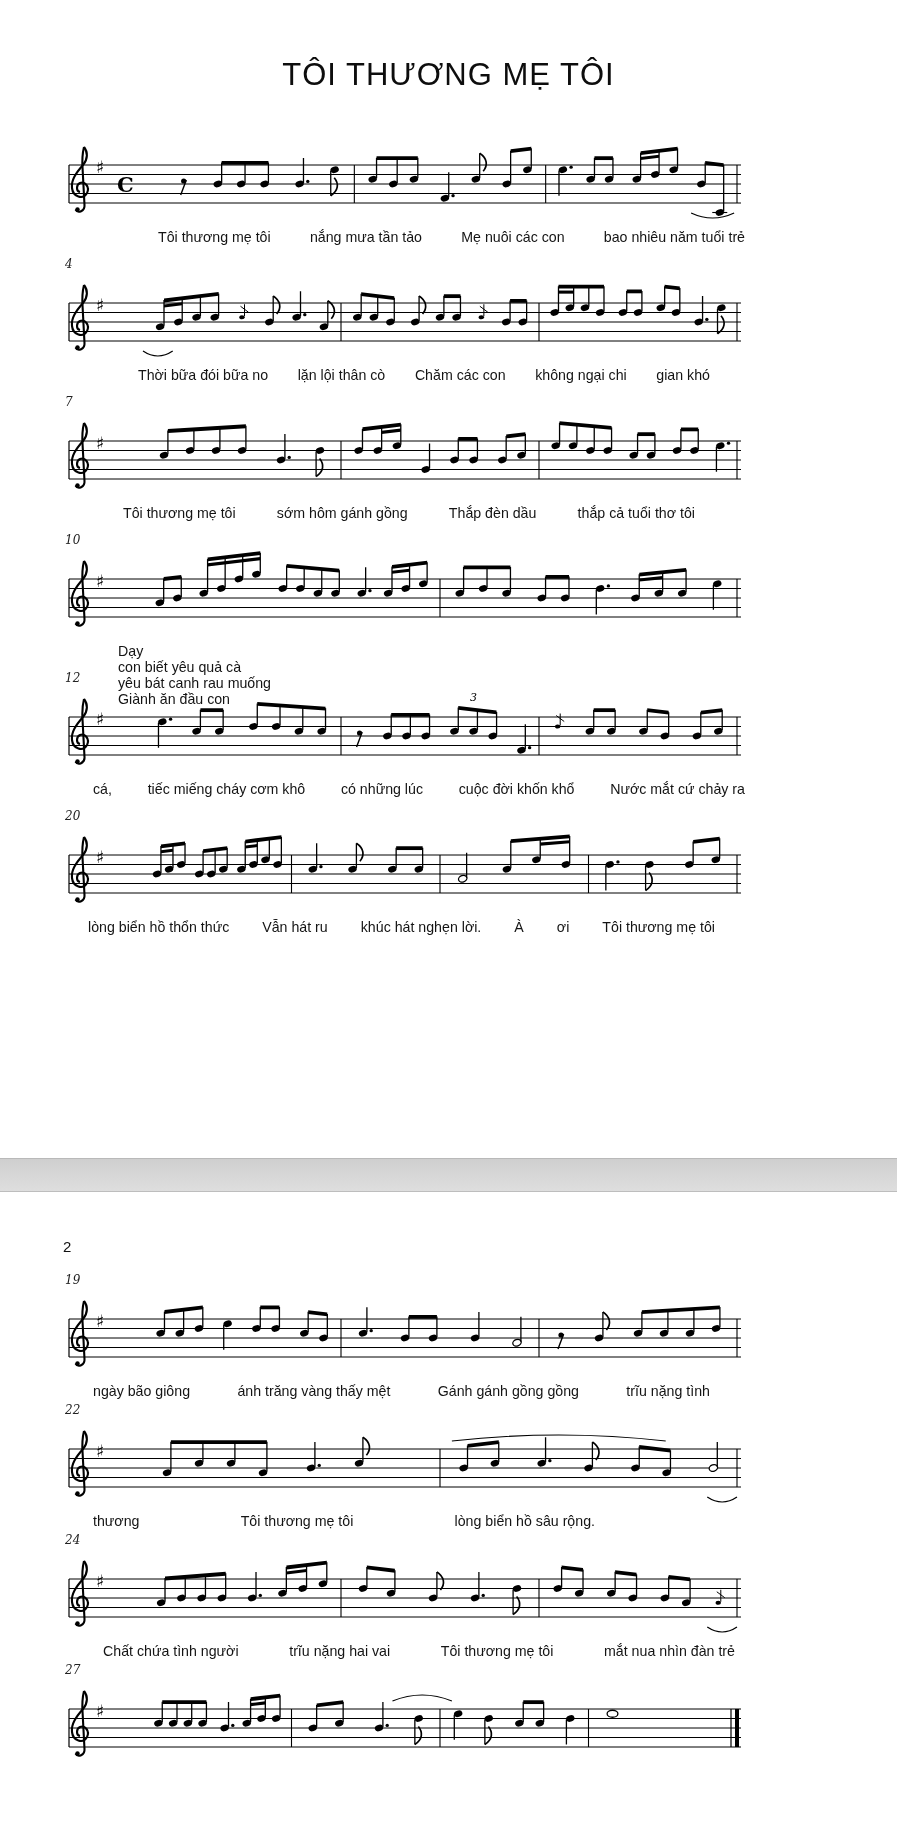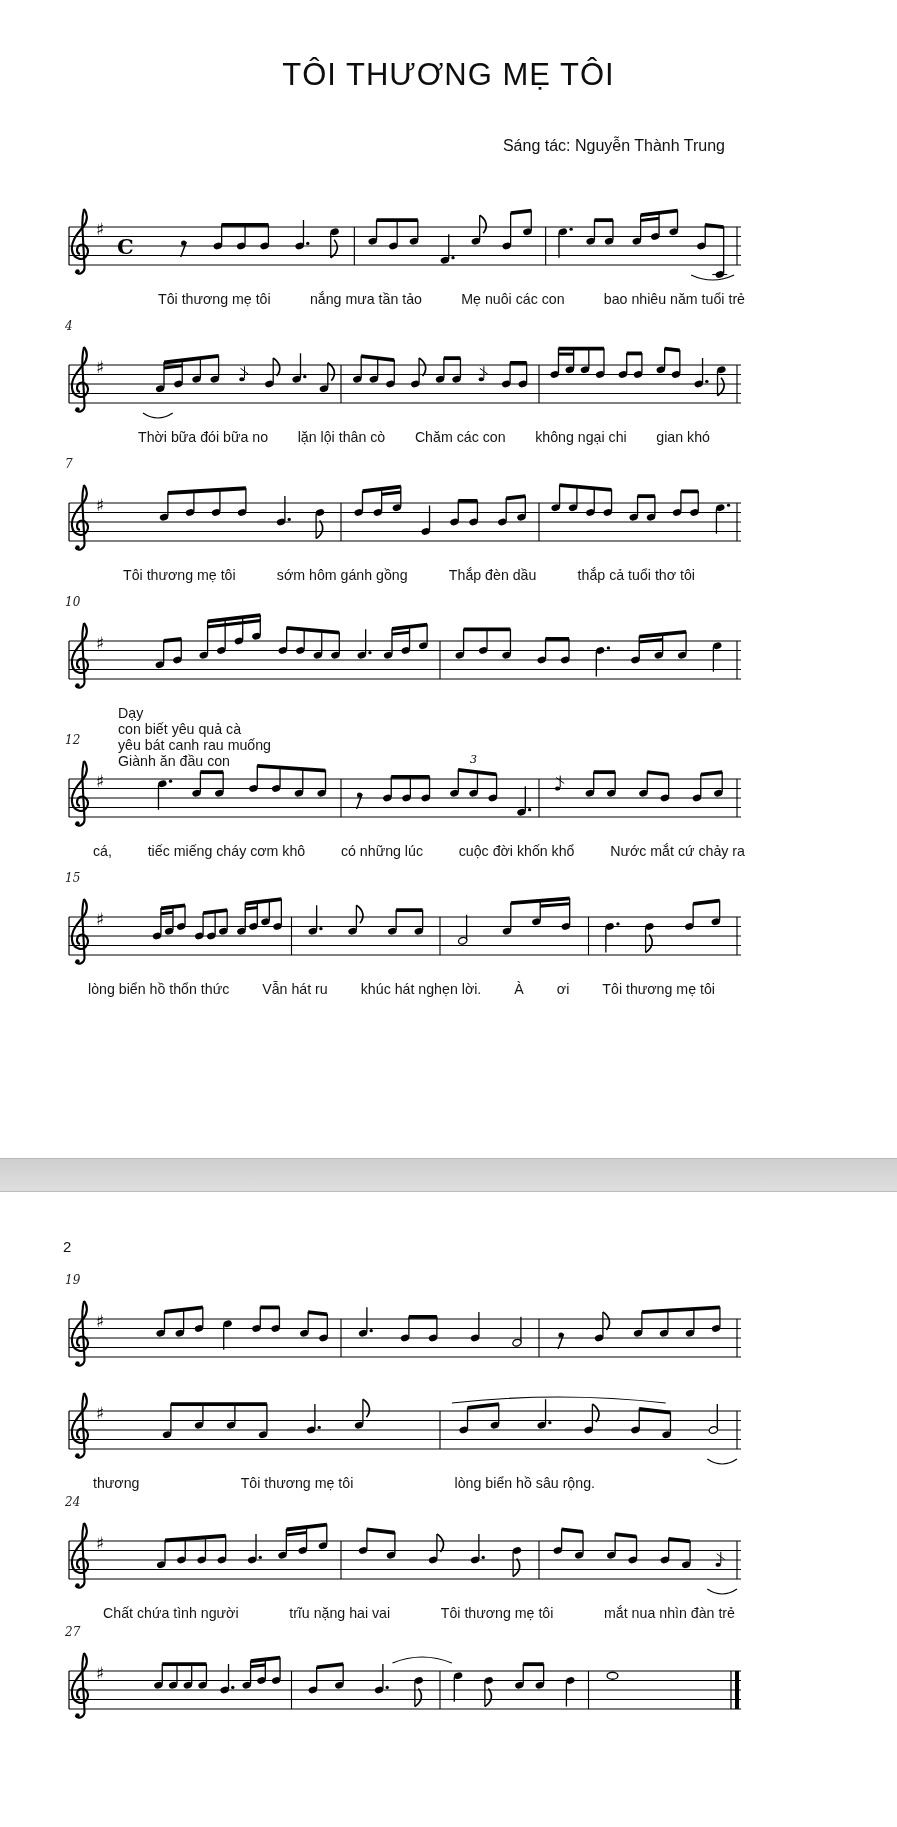--- a/index.html
+++ b/index.html
@@ -21,21 +21,20 @@
   .lyr-seg{display:inline-block;}
   .page-number{padding-top:46px;padding-left:63px;font-size:15px;color:#111;}
   .p2-systems{margin-top:18px;}
 </style>
 </head>
 <body>
 
 <div class="viewer">
   <div class="page page1">
     <h1 class="score-title">TÔI THƯƠNG MẸ TÔI</h1>
-    <div class="composer">Sáng tác: Nguyễn Thành Trung</div>
     <div class="systems" id="systems-p1">
         <div class="system">
     <div class="mnum"></div>
     <svg class="staff" viewBox="0 0 682 92" xmlns="http://www.w3.org/2000/svg">
             <g>
               <line x1="6" y1="30" x2="678" y2="30" stroke="#000" stroke-width="1"></line>
               <line x1="6" y1="39.5" x2="678" y2="39.5" stroke="#000" stroke-width="1"></line>
               <line x1="6" y1="49" x2="678" y2="49" stroke="#000" stroke-width="1"></line>
               <line x1="6" y1="58.5" x2="678" y2="58.5" stroke="#000" stroke-width="1"></line>
               <line x1="6" y1="68" x2="678" y2="68" stroke="#000" stroke-width="1"></line>
@@ -488,21 +487,21 @@
           </svg>
     <div class="lyrics" style="padding-left: 30px; padding-right: 0px;">
             <span class="lyr-seg">cá,</span>
             <span class="lyr-seg">tiếc miếng cháy cơm khô</span>
             <span class="lyr-seg">có những lúc</span>
             <span class="lyr-seg">cuộc đời khốn khổ</span>
             <span class="lyr-seg">Nước mắt cứ chảy ra</span>
           </div>
   </div>
         <div class="system">
-    <div class="mnum">15</div>
+    <div class="mnum">20</div>
     <svg class="staff" viewBox="0 0 682 92" xmlns="http://www.w3.org/2000/svg">
             <g>
               <line x1="6" y1="30" x2="678" y2="30" stroke="#000" stroke-width="1"></line>
               <line x1="6" y1="39.5" x2="678" y2="39.5" stroke="#000" stroke-width="1"></line>
               <line x1="6" y1="49" x2="678" y2="49" stroke="#000" stroke-width="1"></line>
               <line x1="6" y1="58.5" x2="678" y2="58.5" stroke="#000" stroke-width="1"></line>
               <line x1="6" y1="68" x2="678" y2="68" stroke="#000" stroke-width="1"></line>
             </g>
             <line x1="6" y1="30" x2="6" y2="68" stroke="#000" stroke-width="1.2"></line>
             <g>
@@ -655,22 +654,29 @@
               <line x1="578.9" y1="43.25" x2="578.9" y2="22.75" stroke="#000" stroke-width="1.3"></line>
               <line x1="604.9" y1="43.25" x2="604.9" y2="21.166666666666668" stroke="#000" stroke-width="1.3"></line>
               <line x1="630.9" y1="43.25" x2="630.9" y2="19.583333333333332" stroke="#000" stroke-width="1.3"></line>
               <line x1="656.9" y1="38.5" x2="656.9" y2="18" stroke="#000" stroke-width="1.3"></line>
               <polygon points="578.9,21.25 656.9,16.5 656.9,20.3 578.9,25.05" fill="#000"></polygon>
             </g>
             <line x1="278" y1="30" x2="278" y2="68" stroke="#000" stroke-width="1.1"></line>
             <line x1="476" y1="30" x2="476" y2="68" stroke="#000" stroke-width="1.1"></line>
             <line x1="674" y1="30" x2="674" y2="68" stroke="#000" stroke-width="1.1"></line>
           </svg>
-  </div>
-        <div class="system">
+    <div class="lyrics" style="padding-left: 30px; padding-right: 35px;">
+            <span class="lyr-seg">ngày bão giông</span>
+            <span class="lyr-seg">ánh trăng vàng thấy mệt</span>
+            <span class="lyr-seg">Gánh gánh gồng gồng</span>
+            <span class="lyr-seg">trĩu nặng tình</span>
+          </div>
+  </div>
+        <div class="system">
+    <div class="mnum">22</div>
     <svg class="staff" viewBox="0 0 682 92" xmlns="http://www.w3.org/2000/svg">
             <g>
               <line x1="6" y1="30" x2="678" y2="30" stroke="#000" stroke-width="1"></line>
               <line x1="6" y1="39.5" x2="678" y2="39.5" stroke="#000" stroke-width="1"></line>
               <line x1="6" y1="49" x2="678" y2="49" stroke="#000" stroke-width="1"></line>
               <line x1="6" y1="58.5" x2="678" y2="58.5" stroke="#000" stroke-width="1"></line>
               <line x1="6" y1="68" x2="678" y2="68" stroke="#000" stroke-width="1"></line>
             </g>
             <line x1="6" y1="30" x2="6" y2="68" stroke="#000" stroke-width="1.2"></line>
             <g>

